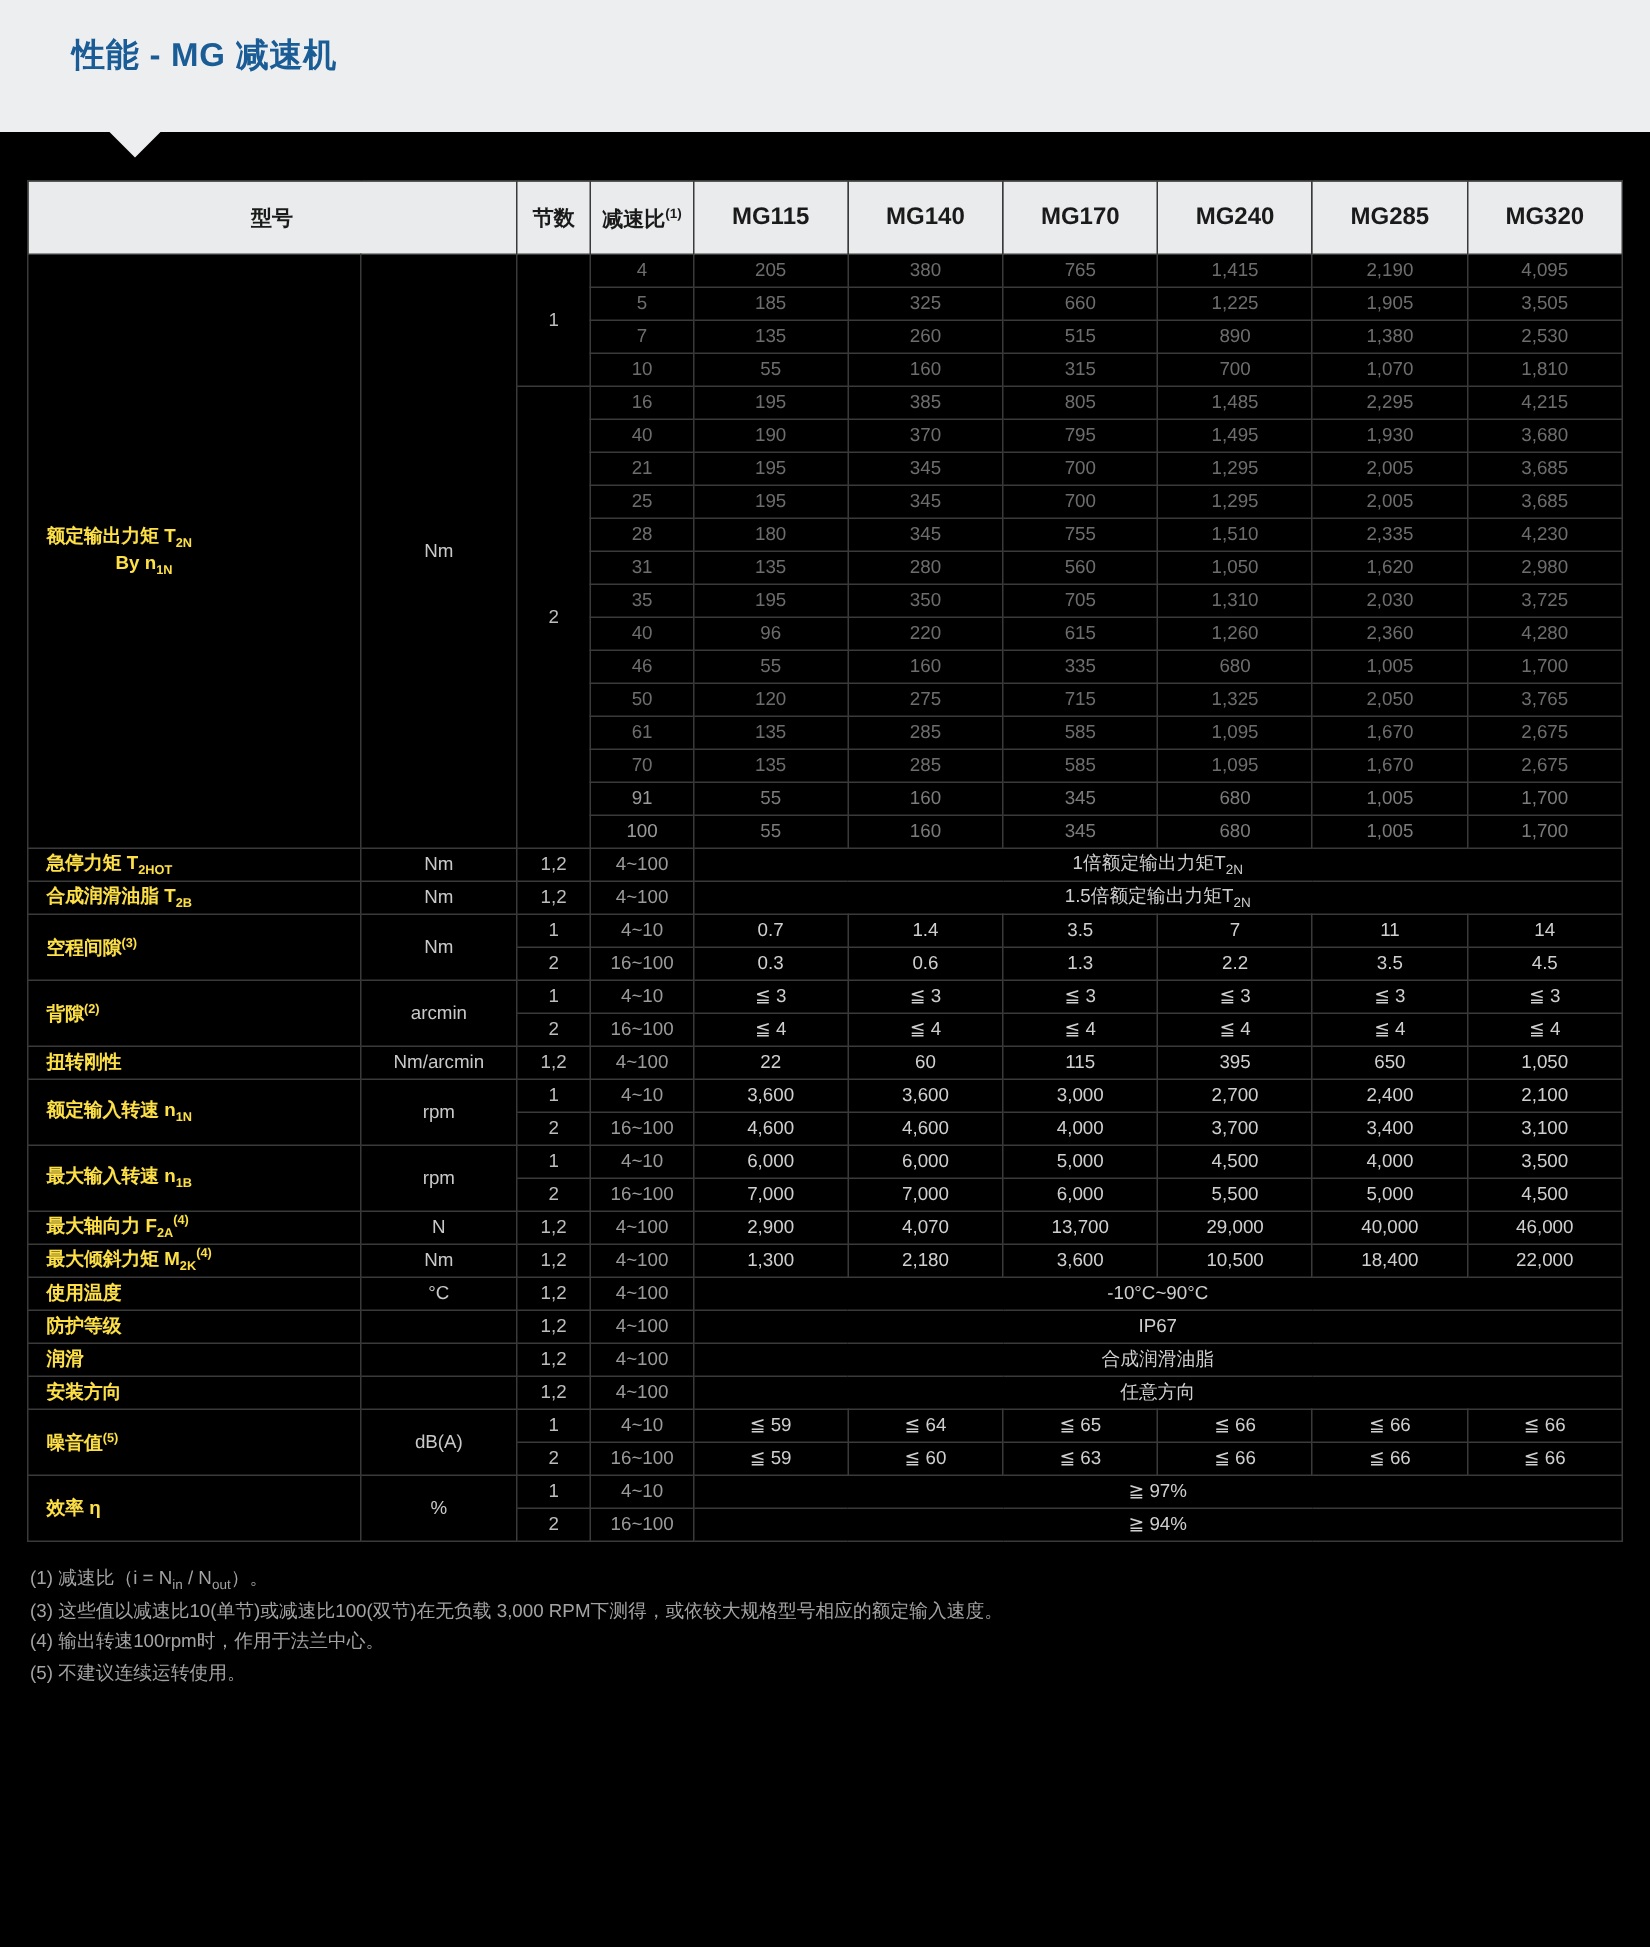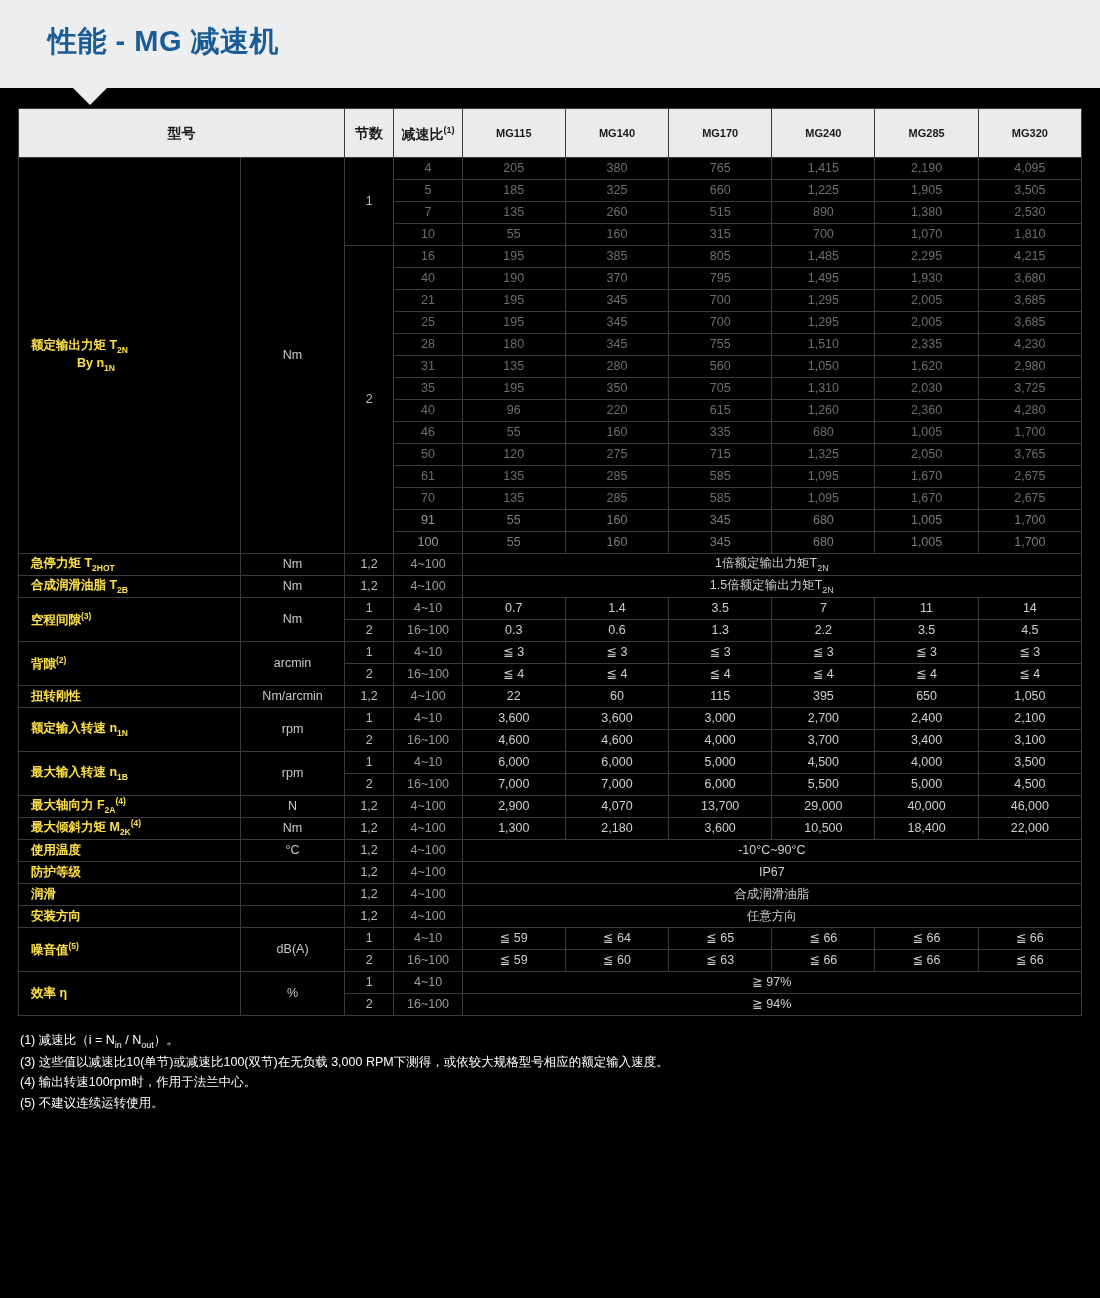--- a/index.html
+++ b/index.html
@@ -14,36 +14,36 @@
 
   
   .header{
     position:relative;
     height:88px;
     background:#eceef0;
   }
   .header h1{
     margin:0;
     padding:22px 0 0 48px;
-    font-size:29px;
+    font-size:22px;
     font-weight:bold;
     color:#1a5c96;
     letter-spacing:.5px;
   }
   .notch{
     position:absolute;
     left:72px;bottom:-17px;
     width:0;height:0;
     border-left:18px solid transparent;
     border-right:18px solid transparent;
     border-top:18px solid #eceef0;
   }
 
   
-  .tablewrap{padding:20px 18px 0 18px;}
+  .tablewrap{padding:32px 18px 0 18px;}
   table{
     width:1064px;
     border-collapse:collapse;
     table-layout:fixed;
     font-size:12.5px;
   }
   td,th{
     border:1px solid #3a3a3a;
     padding:0;
     text-align:center;
@@ -53,21 +53,21 @@
     color:#cfcfcf;
     font-weight:normal;
   }
   thead th{
     background:#e9ebec;
     color:#1a1a1a;
     font-weight:bold;
     font-size:14px;
     height:48px;
   }
-  thead th.modelname{font-size:11px;}
+  thead th.modelname{font-size:16px;}
   thead th sup{font-size:9px;}
 
   .lbl{
     text-align:left;
     padding-left:12px;
     color:#fde047;
     font-weight:bold;
     font-size:12.5px;
   }
   .lbl sup{font-size:8.5px;}
@@ -87,21 +87,21 @@
   col.c-name{width:215px;}
   col.c-unit{width:100px;}
   col.c-stage{width:48px;}
   col.c-ratio{width:66px;}
   col.c-m{width:99.8px;}
 
   
   .notes{
     padding:14px 20px 0 20px;
     font-size:12.5px;
-    color:#ffffff;
+    color:#a3a3a3;
     line-height:1.62;
   }
   .notes p{margin:0;}
   .notes .indent{padding-left:22px;}
 </style>
 </head>
 <body>
 
 <div class="page">
 

